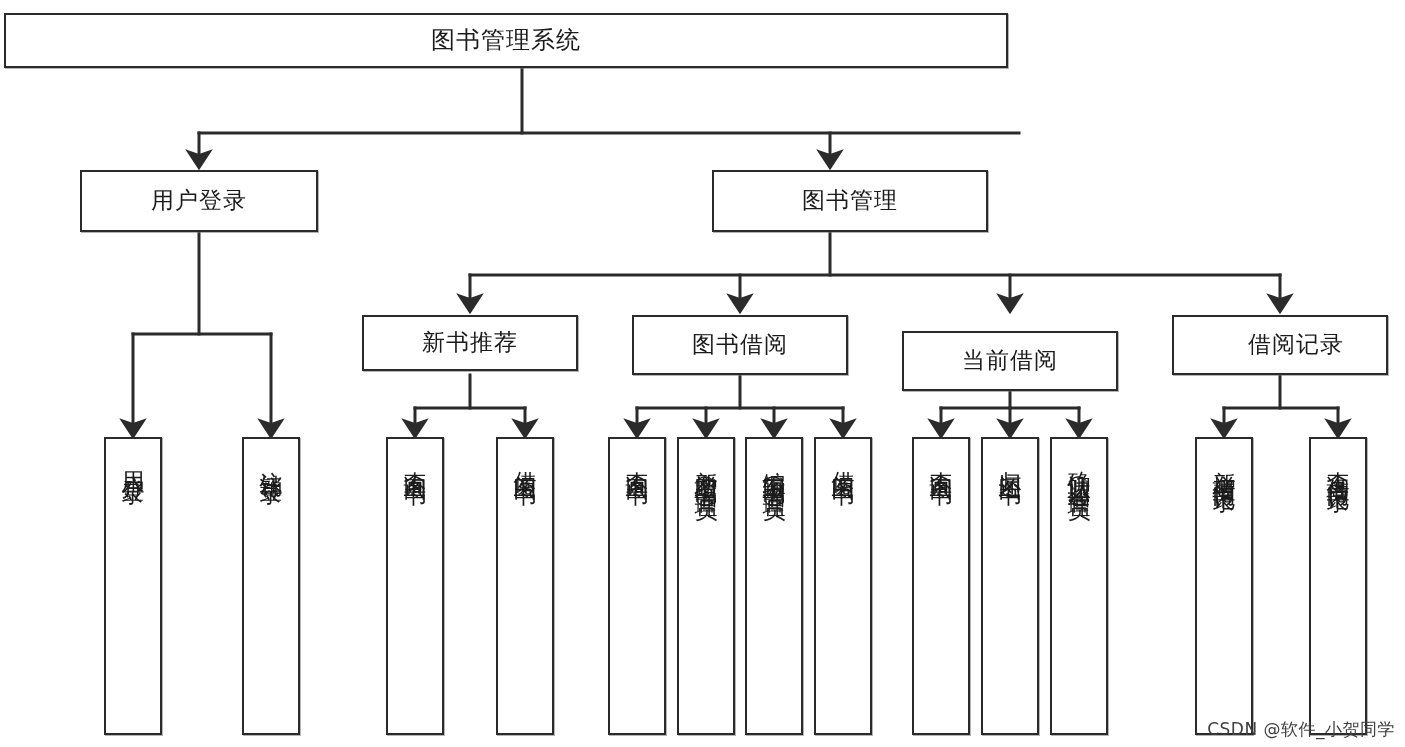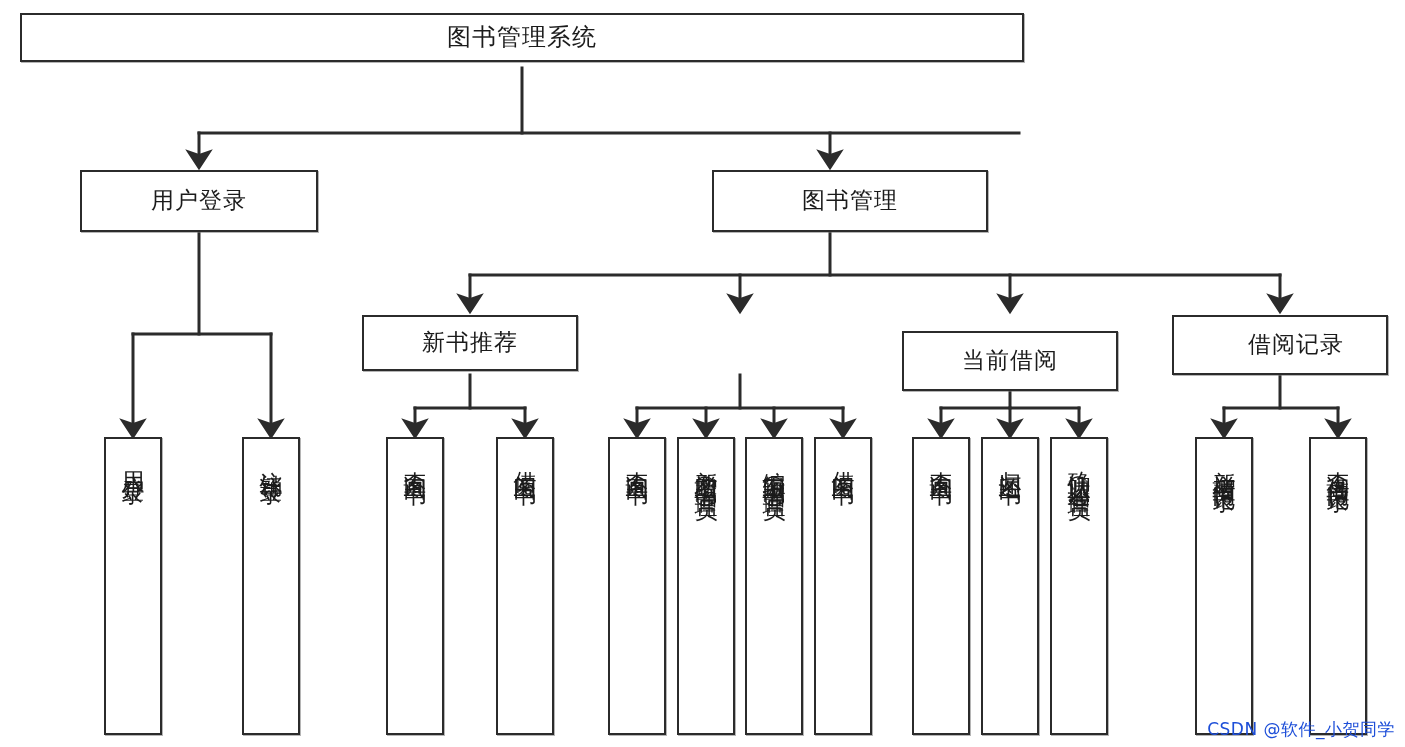--- a/index.html
+++ b/index.html
@@ -62,21 +62,21 @@
     font-size: 23px;
     line-height: 1.18;
     letter-spacing: 4px;
     white-space: nowrap;
   }
   .watermark {
     position: absolute;
     right: 10px;
     bottom: 6px;
     font-size: 17px;
-    color: #1d4ed8;
+    color: #404040;
     letter-spacing: 0.5px;
     white-space: nowrap;
     z-index: 3;
     font-family: "DejaVu Sans", "Liberation Sans", sans-serif;
   }
 </style>
 </head>
 <body>
 
 <div id="canvas">
@@ -124,34 +124,37 @@
       <path d="M1010,408 L1010,429" marker-end="url(#arrow)"></path>
       <path d="M1079,408 L1079,429" marker-end="url(#arrow)"></path>
 
       <path d="M1280,375 L1280,408"></path>
       <path d="M1224,408 L1338,408"></path>
       <path d="M1224,408 L1224,429" marker-end="url(#arrow)"></path>
       <path d="M1338,408 L1338,429" marker-end="url(#arrow)"></path>
     </g>
   </svg>
 
-  <div class="node horiz root" style="left:20px; top:13px; width:1004px; height:49px;">
+  <div class="node horiz root" style="left:4px; top:13px; width:1004px; height:55px;">
     <span class="node-label">图书管理系统</span>
   </div>
 
   <div class="node horiz" style="left:80px; top:170px; width:238px; height:62px;">
     <span class="node-label">用户登录</span>
   </div>
   <div class="node horiz" style="left:712px; top:170px; width:276px; height:62px;">
     <span class="node-label">图书管理</span>
   </div>
 
   <div class="node horiz" style="left:362px; top:315px; width:216px; height:56px;">
     <span class="node-label">新书推荐</span>
   </div>
+  <div class="node horiz" style="left:632px; top:315px; width:216px; height:60px;">
+    <span class="node-label">图书借阅</span>
+  </div>
   <div class="node horiz" style="left:902px; top:315px; width:216px; height:60px;margin-top:16px;">
     <span class="node-label">当前借阅</span>
   </div>
   <div class="node horiz" style="left:1172px; top:315px; width:216px; height:60px;padding-left:32px;">
     <span class="node-label">借阅记录</span>
   </div>
 
   <div class="node vert" style="left:104px; top:437px; width:58px; height:298px;">
     <span class="node-label">用户登录</span>
   </div>

